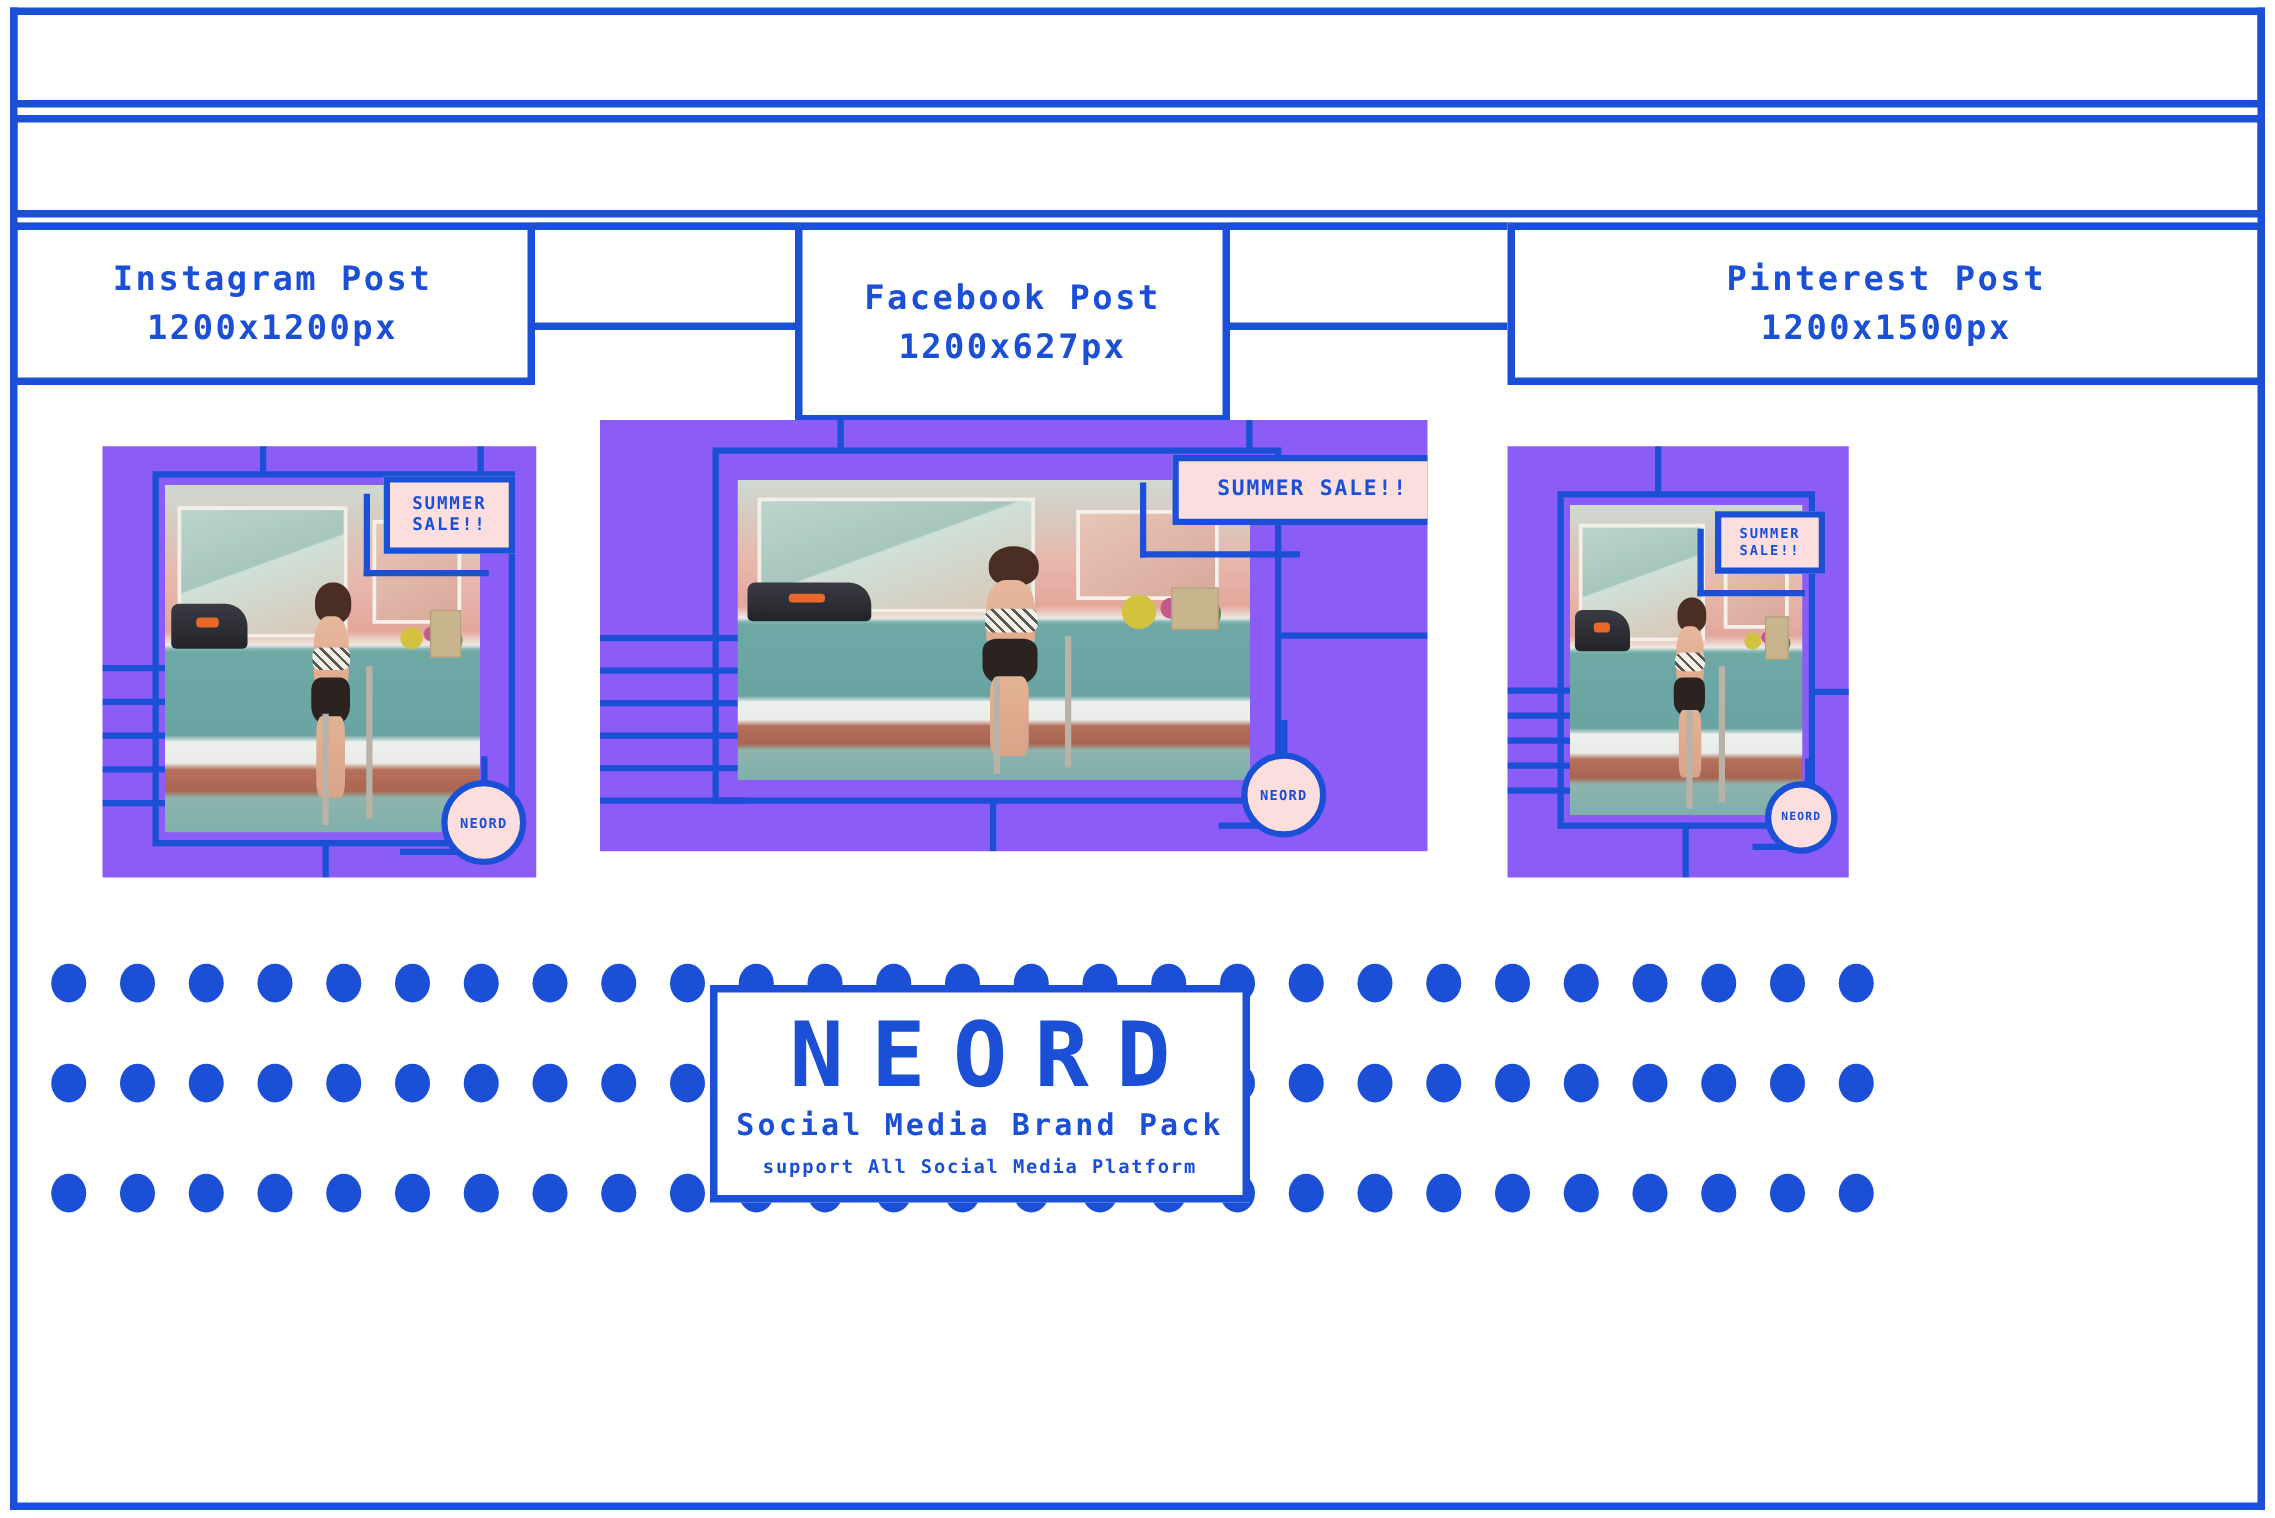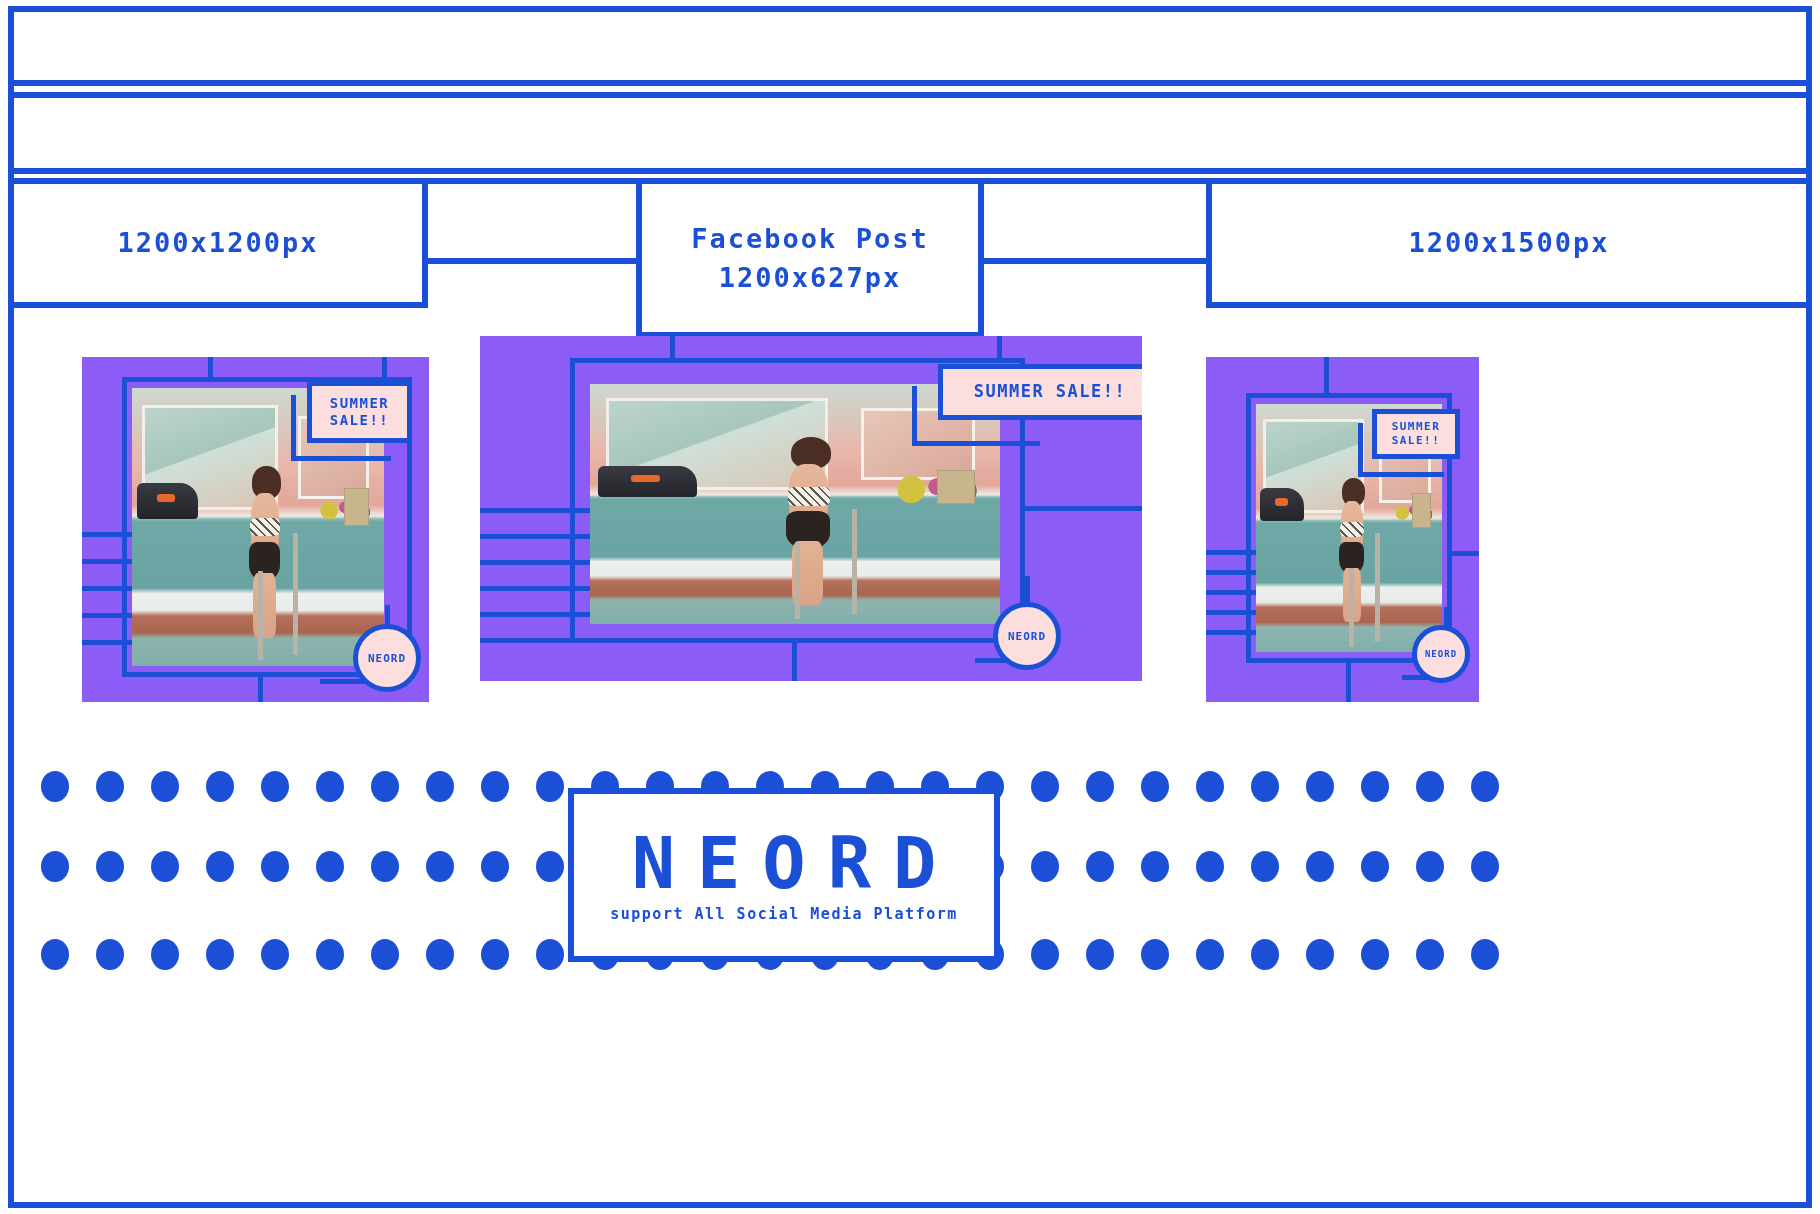--- a/index.html
+++ b/index.html
@@ -107,35 +107,37 @@
 <body>
 
 <div class="stage">
 
   <div class="bar" style="left:8px;top:6px;width:1804px;height:80px;"></div>
   <div class="bar" style="left:8px;top:92px;width:1804px;height:82px;"></div>
 
   <div class="rule" style="left:8px;top:178px;width:1804px;height:6px;"></div>
 
   <div class="label-box" style="left:8px;top:178px;width:420px;height:130px;">
+    <div class="l1">Instagram Post</div>
     <div class="l2">1200x1200px</div>
   </div>
 
   <div class="rule" style="left:428px;top:258px;width:214px;height:6px;"></div>
   <div class="rule" style="left:428px;top:178px;width:214px;height:6px;"></div>
 
   <div class="label-box" style="left:636px;top:178px;width:348px;height:160px;">
     <div class="l1">Facebook Post</div>
     <div class="l2">1200x627px</div>
   </div>
 
   <div class="rule" style="left:984px;top:258px;width:222px;height:6px;"></div>
   <div class="rule" style="left:984px;top:178px;width:222px;height:6px;"></div>
 
   <div class="label-box" style="left:1206px;top:178px;width:606px;height:130px;">
+    <div class="l1">Pinterest Post</div>
     <div class="l2">1200x1500px</div>
   </div>
 
   <div class="card" style="left:82px;top:357px;width:347px;height:345px;">
 
     <div class="line-h" style="left:0;top:175px;width:140px;"></div>
     <div class="line-h" style="left:0;top:202px;width:140px;"></div>
     <div class="line-h" style="left:0;top:229px;width:140px;"></div>
     <div class="line-h" style="left:0;top:256px;width:140px;"></div>
     <div class="line-h" style="left:0;top:283px;width:140px;"></div>
@@ -355,20 +357,21 @@
       <div class="dot"></div>
       <div class="dot"></div>
       <div class="dot"></div>
       <div class="dot"></div>
       <div class="dot"></div>
       <div class="dot"></div>
     </div>
 
   <div class="logo-plate" style="left:568px;top:788px;width:432px;height:174px;">
     <div class="logo-word">NEORD</div>
+    <div class="logo-sub">Social Media Brand Pack</div>
     <div class="logo-sub2">support All Social Media Platform</div>
   </div>
 
   <div class="rule" style="left:8px;top:6px;width:6px;height:1202px;"></div>
   <div class="rule" style="left:1806px;top:6px;width:6px;height:1202px;"></div>
   <div class="rule" style="left:8px;top:1202px;width:1804px;height:6px;"></div>
 
 </div>
 
 </body></html>

